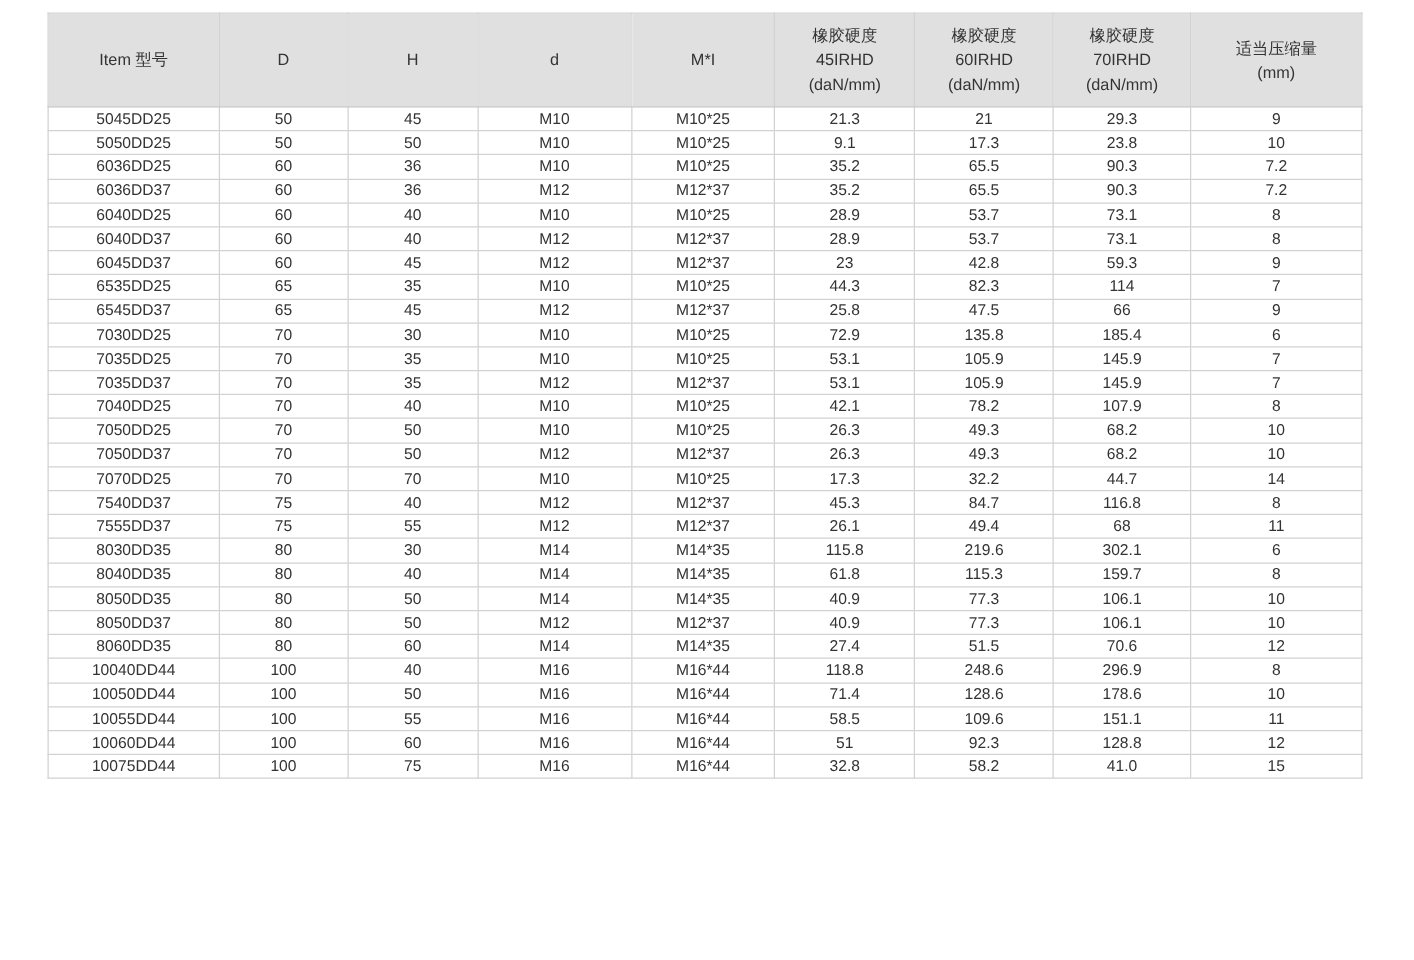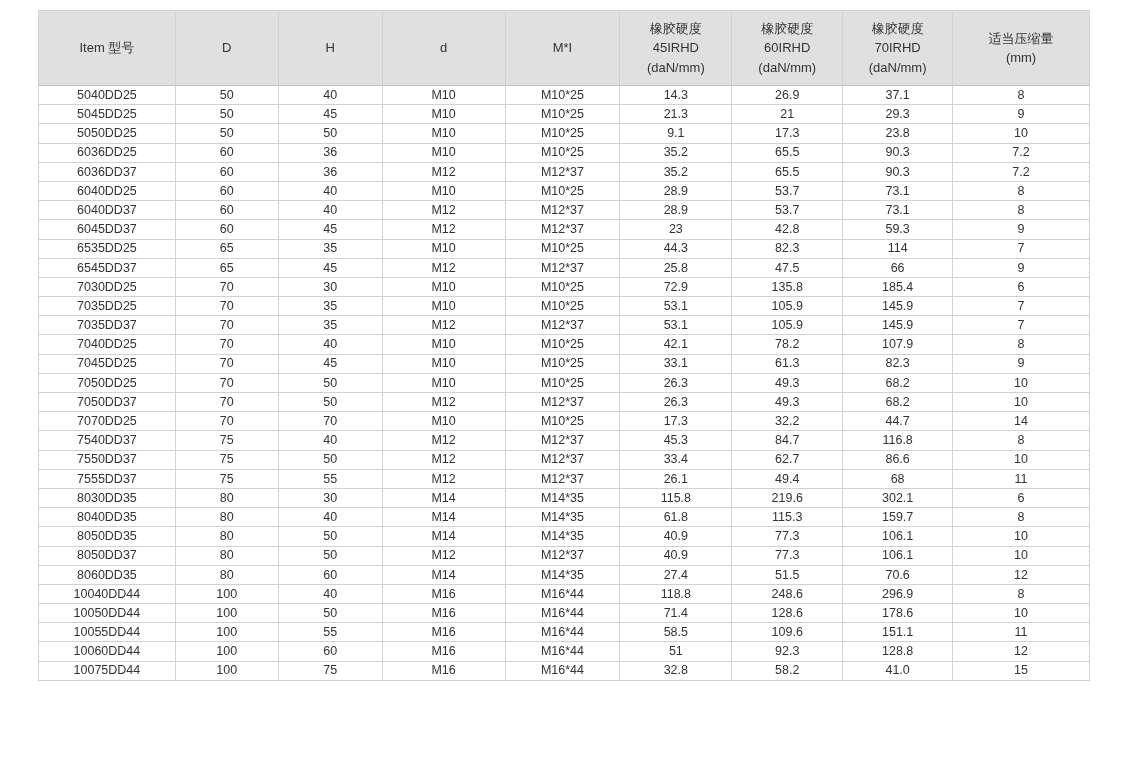--- a/index.html
+++ b/index.html
@@ -88,31 +88,20 @@
 (daN/mm)</th>
           <th>橡胶硬度
 70IRHD
 (daN/mm)</th>
           <th>适当压缩量
 (mm)</th>
         </tr>
     </thead>
     <tbody>
         <tr>
-          <td>5040DD25</td>
-          <td>50</td>
-          <td>40</td>
-          <td>M10</td>
-          <td>M10*25</td>
-          <td>14.3</td>
-          <td>26.9</td>
-          <td>37.1</td>
-          <td>8</td>
-        </tr>
-        <tr>
           <td>5045DD25</td>
           <td>50</td>
           <td>45</td>
           <td>M10</td>
           <td>M10*25</td>
           <td>21.3</td>
           <td>21</td>
           <td>29.3</td>
           <td>9</td>
         </tr>
@@ -242,31 +231,20 @@
           <td>70</td>
           <td>40</td>
           <td>M10</td>
           <td>M10*25</td>
           <td>42.1</td>
           <td>78.2</td>
           <td>107.9</td>
           <td>8</td>
         </tr>
         <tr>
-          <td>7045DD25</td>
-          <td>70</td>
-          <td>45</td>
-          <td>M10</td>
-          <td>M10*25</td>
-          <td>33.1</td>
-          <td>61.3</td>
-          <td>82.3</td>
-          <td>9</td>
-        </tr>
-        <tr>
           <td>7050DD25</td>
           <td>70</td>
           <td>50</td>
           <td>M10</td>
           <td>M10*25</td>
           <td>26.3</td>
           <td>49.3</td>
           <td>68.2</td>
           <td>10</td>
         </tr>
@@ -295,31 +273,20 @@
         <tr>
           <td>7540DD37</td>
           <td>75</td>
           <td>40</td>
           <td>M12</td>
           <td>M12*37</td>
           <td>45.3</td>
           <td>84.7</td>
           <td>116.8</td>
           <td>8</td>
-        </tr>
-        <tr>
-          <td>7550DD37</td>
-          <td>75</td>
-          <td>50</td>
-          <td>M12</td>
-          <td>M12*37</td>
-          <td>33.4</td>
-          <td>62.7</td>
-          <td>86.6</td>
-          <td>10</td>
         </tr>
         <tr>
           <td>7555DD37</td>
           <td>75</td>
           <td>55</td>
           <td>M12</td>
           <td>M12*37</td>
           <td>26.1</td>
           <td>49.4</td>
           <td>68</td>

